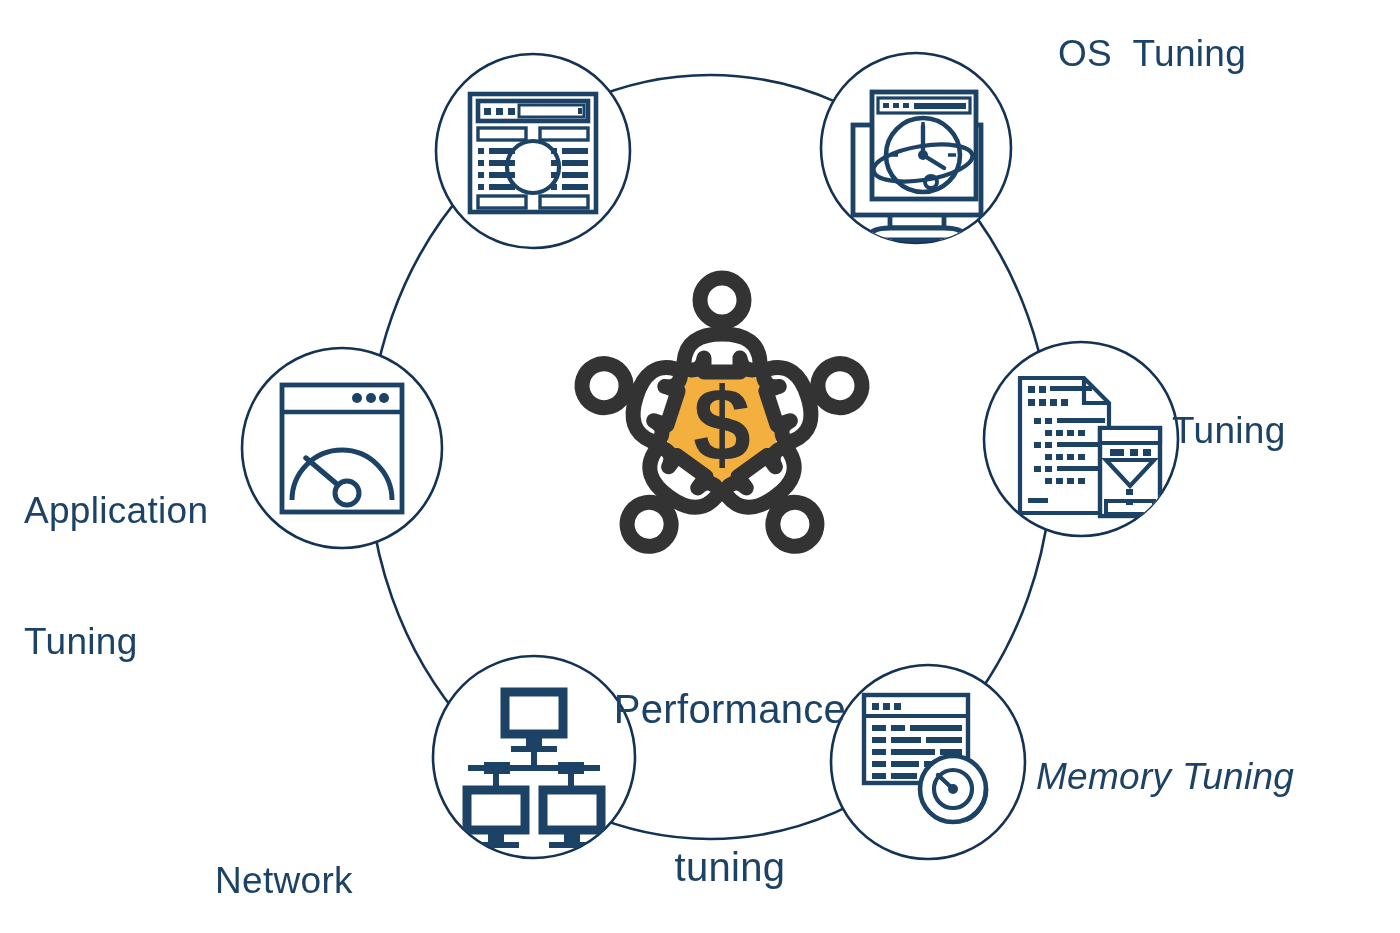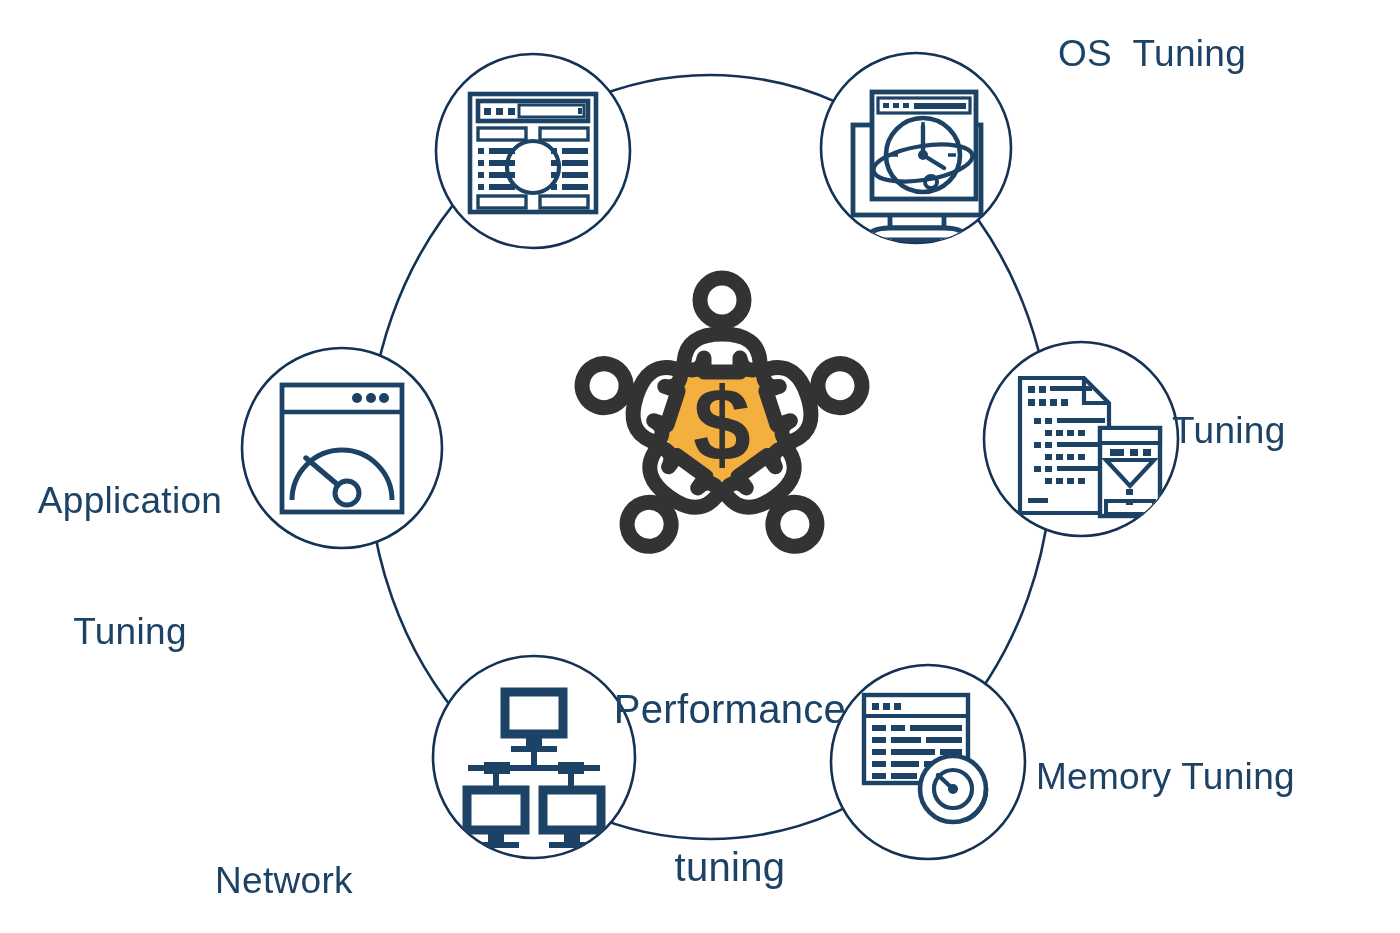--- a/index.html
+++ b/index.html
@@ -36,23 +36,23 @@
     white-space: pre;
   }
   .label.center-label {
     font-size: 40px;
     text-align: center;
     line-height: 1.32;
   }
   .lbl-sql      { left: 231px;  top: 70px;  }
   .lbl-os       { left: 1038px; top: 32px; margin-left: 20px;  }
   .lbl-storage  { left: 1172px; top: 322px; text-align: left; }
-  .lbl-memory   { left: 1036px; top: 755px; }
+  .lbl-memory   { left: 1036px; top: 755px; font-style: italic; }
   .lbl-network  { left: 199px;  top: 772px; text-align: center; width: 170px;}
-  .lbl-app      { left: 24px;   top: 392px; text-align: center; width: 212px;}
+  .lbl-app      { left: 24px;   top: 402px; width: 212px;}
   .lbl-center   { left: 565px;  top: 577px; width: 330px; }
 </style>
 </head>
 <body>
 
 <div id="diagram-root">
 
   <svg class="canvas" viewBox="0 0 1400 933">
     <defs>
       <clipPath id="clip-sql">

